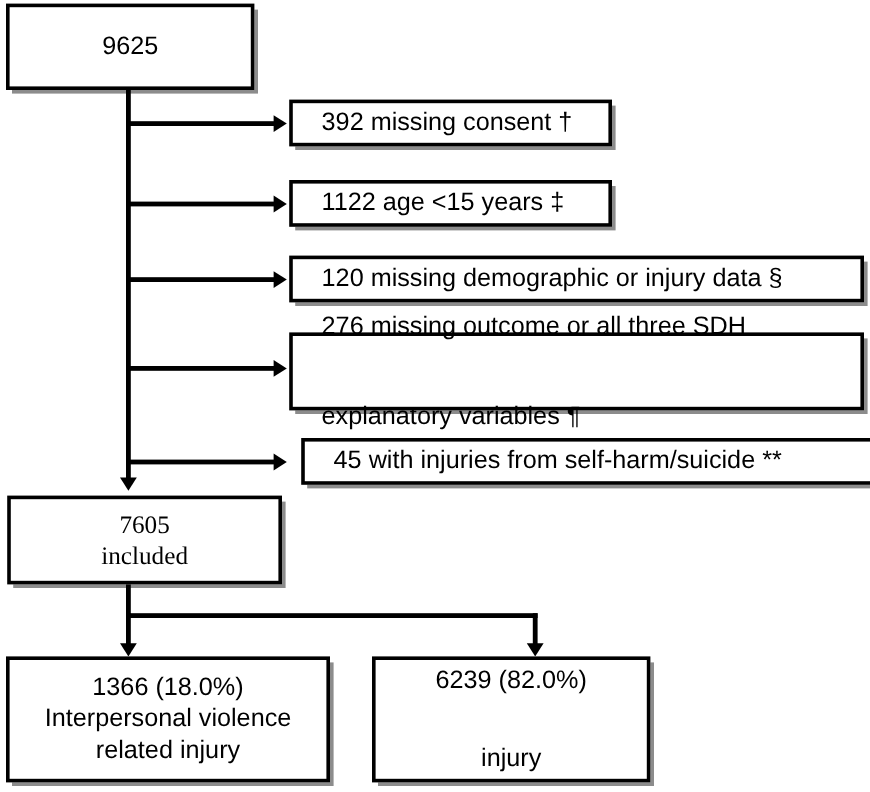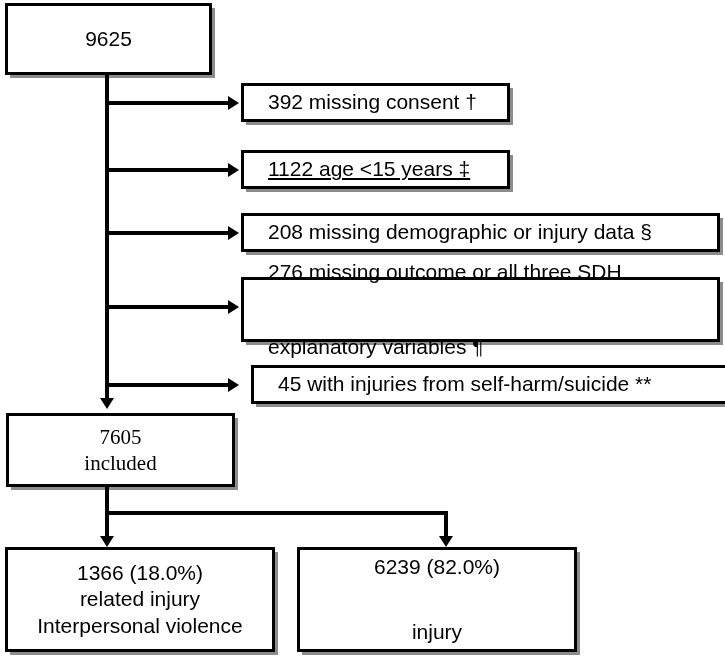--- a/index.html
+++ b/index.html
@@ -87,28 +87,28 @@
   <div class="arrow-down" style="left:100px; top:398px;"></div>
 
   <div class="hline" style="left:105px; top:101px; width:124px;"></div>
   <div class="arrow-right" style="left:228px; top:96px;"></div>
   <div class="box left" style="left:241px; top:83px; width:269px; height:39px;">
     <span class="line">392 missing consent †</span>
   </div>
 
   <div class="hline" style="left:105px; top:168px; width:124px;"></div>
   <div class="arrow-right" style="left:228px; top:163px;"></div>
-  <div class="box left" style="left:241px; top:150px; width:269px; height:39px;text-decoration:underline;">
+  <div class="box left" style="left:241px; top:150px; width:269px; height:39px;">
     <span class="line">1122 age &lt;15 years ‡</span>
   </div>
 
   <div class="hline" style="left:105px; top:231px; width:124px;"></div>
   <div class="arrow-right" style="left:228px; top:226px;"></div>
   <div class="box left" style="left:241px; top:213px; width:479px; height:39px;">
-    <span class="line">208 missing demographic or injury data §</span>
+    <span class="line">120 missing demographic or injury data §</span>
   </div>
 
   <div class="hline" style="left:105px; top:305px; width:124px;"></div>
   <div class="arrow-right" style="left:228px; top:300px;"></div>
   <div class="box left" style="left:241px; top:277px; width:479px; height:65px;gap:48px;">
     <span class="line">276 missing outcome or all three SDH</span>
     <span class="line">explanatory variables ¶</span>
   </div>
 
   <div class="hline" style="left:105px; top:383px; width:124px;"></div>
@@ -127,22 +127,22 @@
   <div class="hline" style="left:105px; top:511px; width:343px;"></div>
 
   <div class="vline" style="left:105px; top:511px; height:27px;"></div>
   <div class="arrow-down" style="left:100px; top:536px;"></div>
 
   <div class="vline" style="left:444px; top:511px; height:27px;"></div>
   <div class="arrow-down" style="left:439px; top:536px;"></div>
 
   <div class="box center" style="left:5px; top:547px; width:270px; height:105px;">
     <span class="line">1366 (18.0%)</span>
+    <span class="line">Interpersonal violence</span>
     <span class="line">related injury</span>
-    <span class="line">Interpersonal violence</span>
   </div>
 
-  <div class="box center" style="left:297px; top:547px; width:280px; height:105px;gap:38px;">
+  <div class="box center" style="left:310px; top:547px; width:232px; height:105px;gap:38px;">
     <span class="line">6239 (82.0%)</span>
     <span class="line">injury</span>
   </div>
 
 </div>
 
 </body></html>

